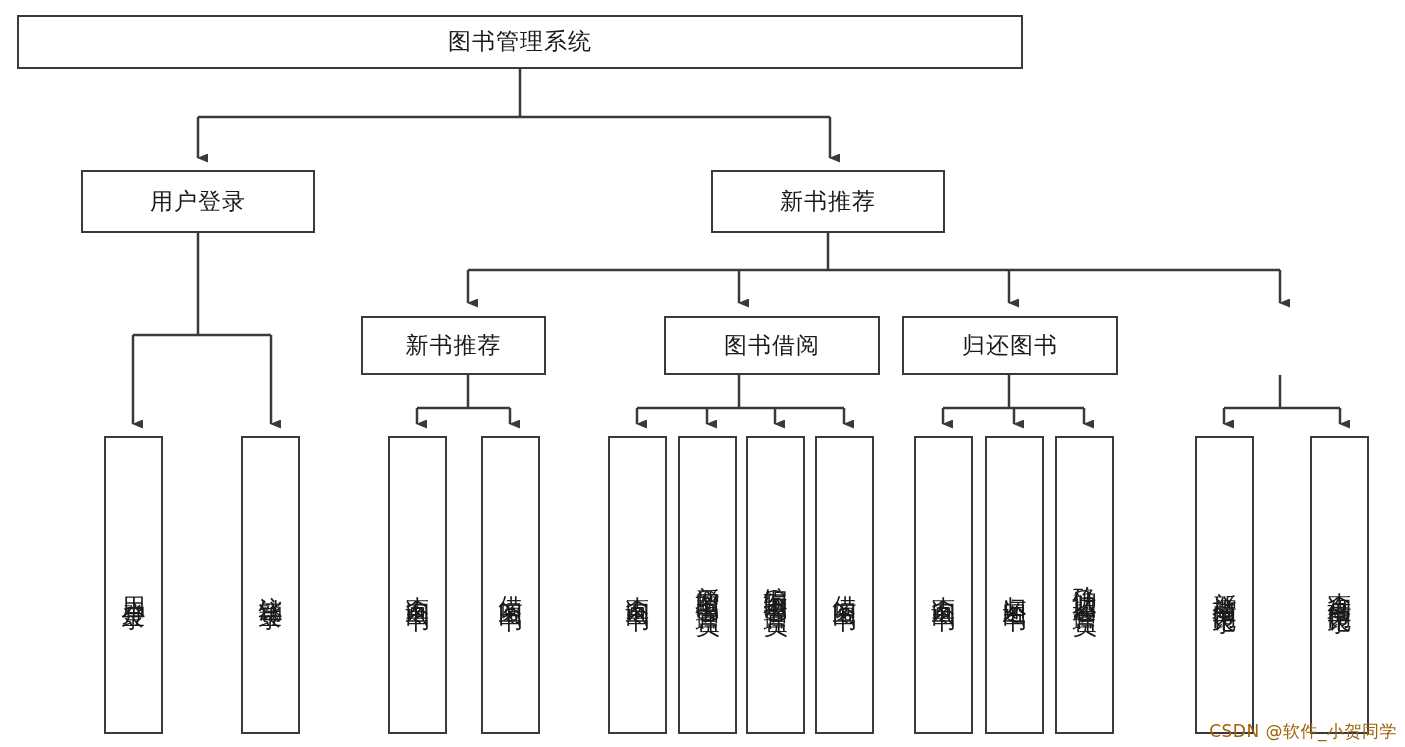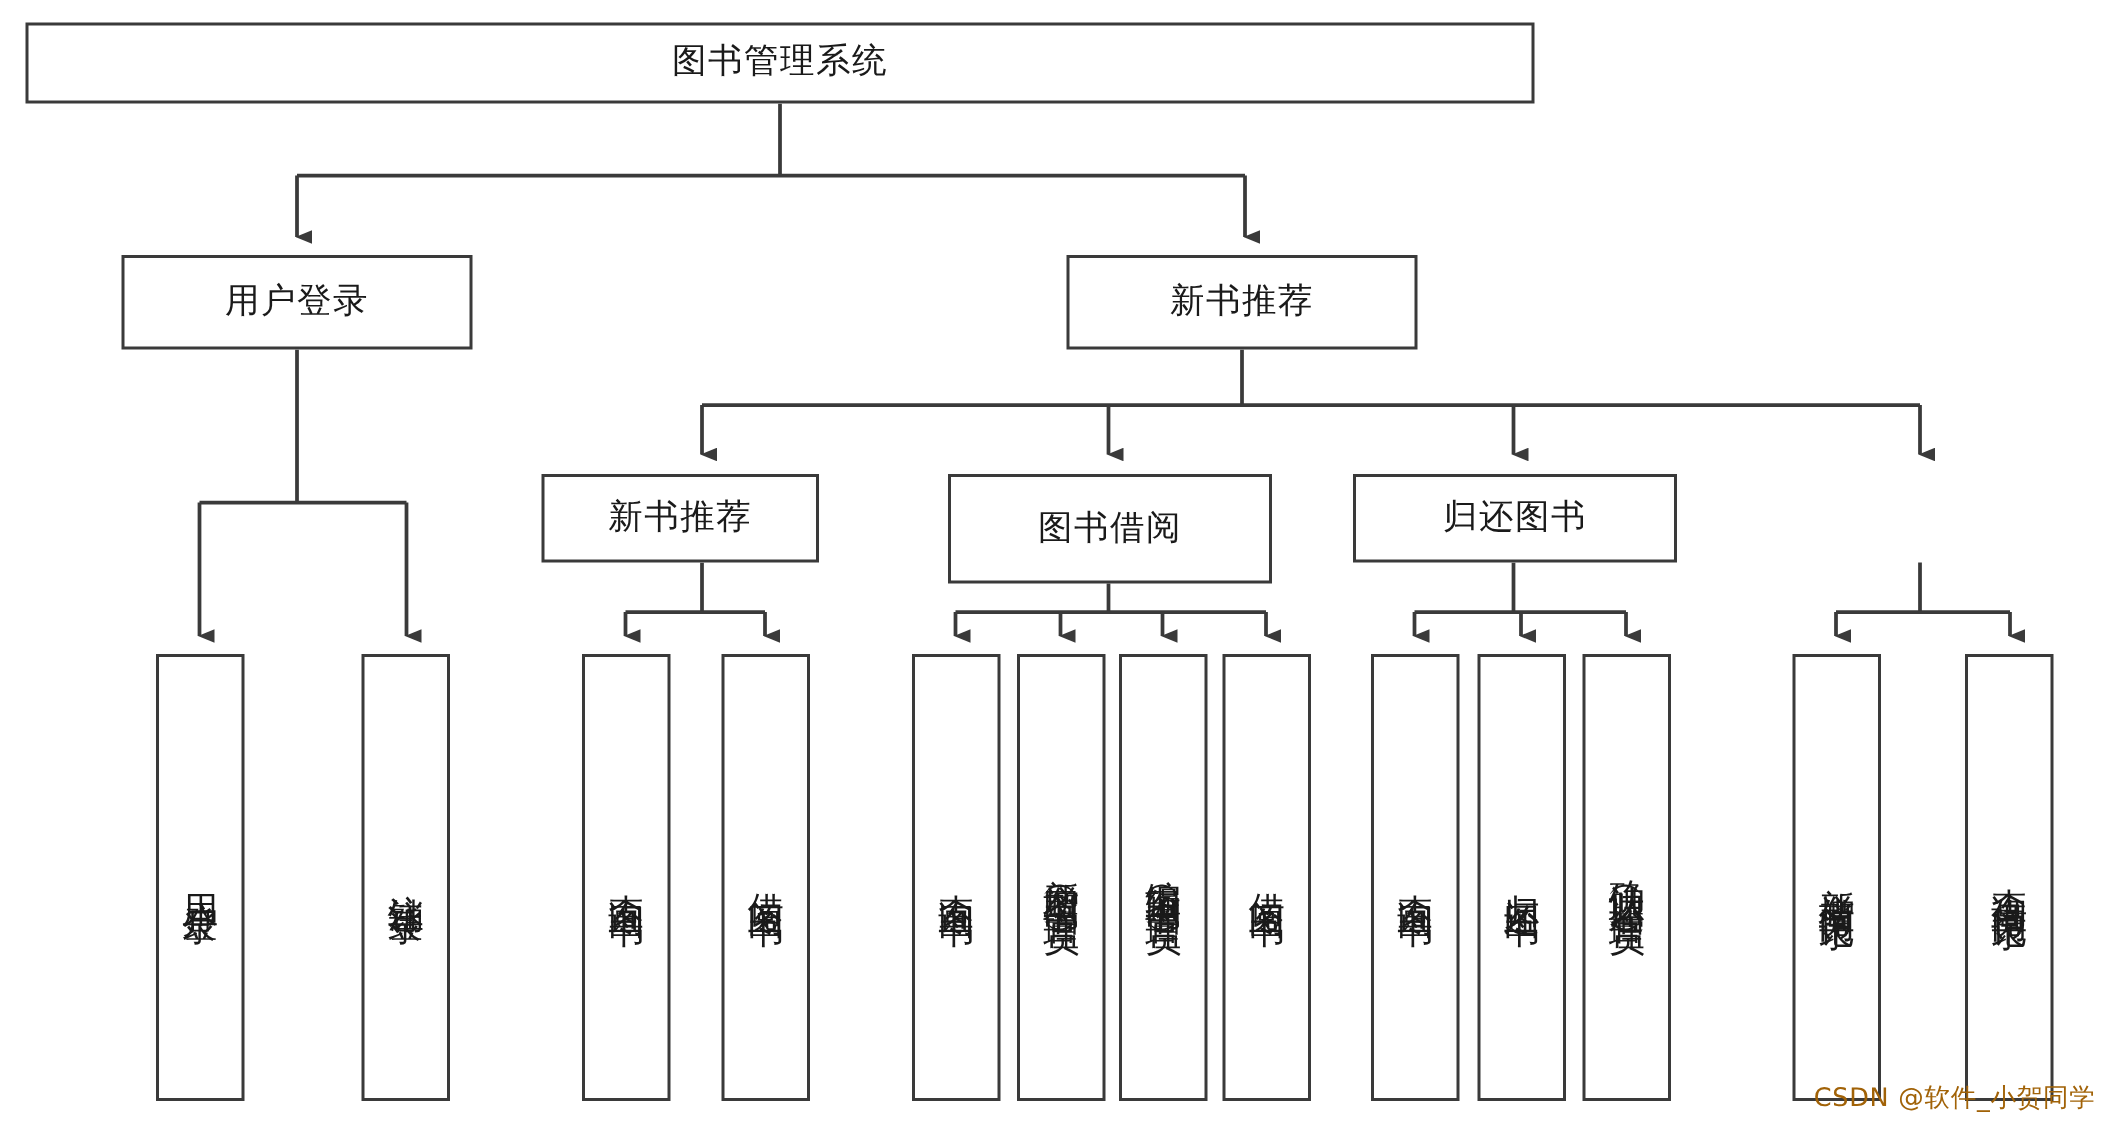--- a/index.html
+++ b/index.html
@@ -133,21 +133,21 @@
   <div class="node horizontal" style="left:81px; top:170px; width:234px; height:63px;">
     <span>用户登录</span>
   </div>
   <div class="node horizontal" style="left:711px; top:170px; width:234px; height:63px;">
     <span>新书推荐</span>
   </div>
 
   <div class="node horizontal" style="left:361px; top:316px; width:185px; height:59px;">
     <span>新书推荐</span>
   </div>
-  <div class="node horizontal" style="left:632px; top:316px; width:216px; height:73px;">
+  <div class="node horizontal" style="left:664px; top:316px; width:216px; height:59px;">
     <span>图书借阅</span>
   </div>
   <div class="node horizontal" style="left:902px; top:316px; width:216px; height:59px;">
     <span>归还图书</span>
   </div>
 
   <div class="node vertical" style="left:104px; top:436px; width:59px; height:298px;">
     <span class="vtext">用户登录</span>
   </div>
   <div class="node vertical" style="left:241px; top:436px; width:59px; height:298px;">

